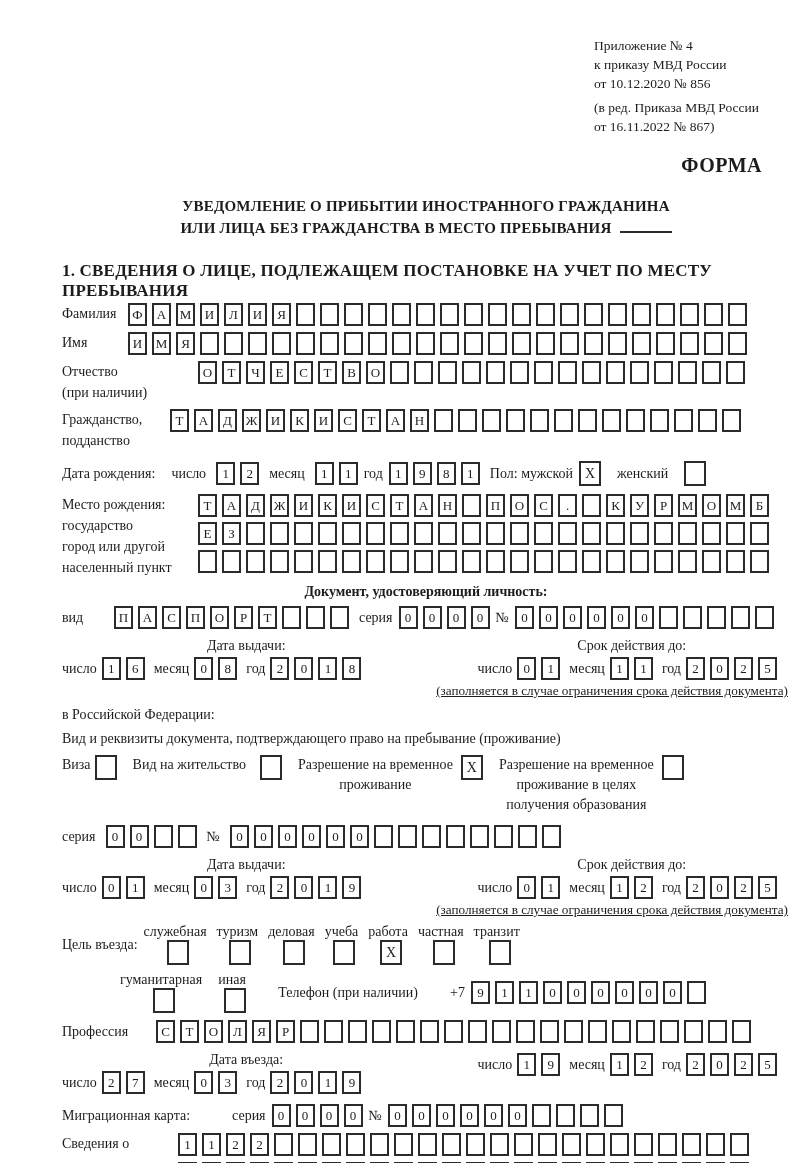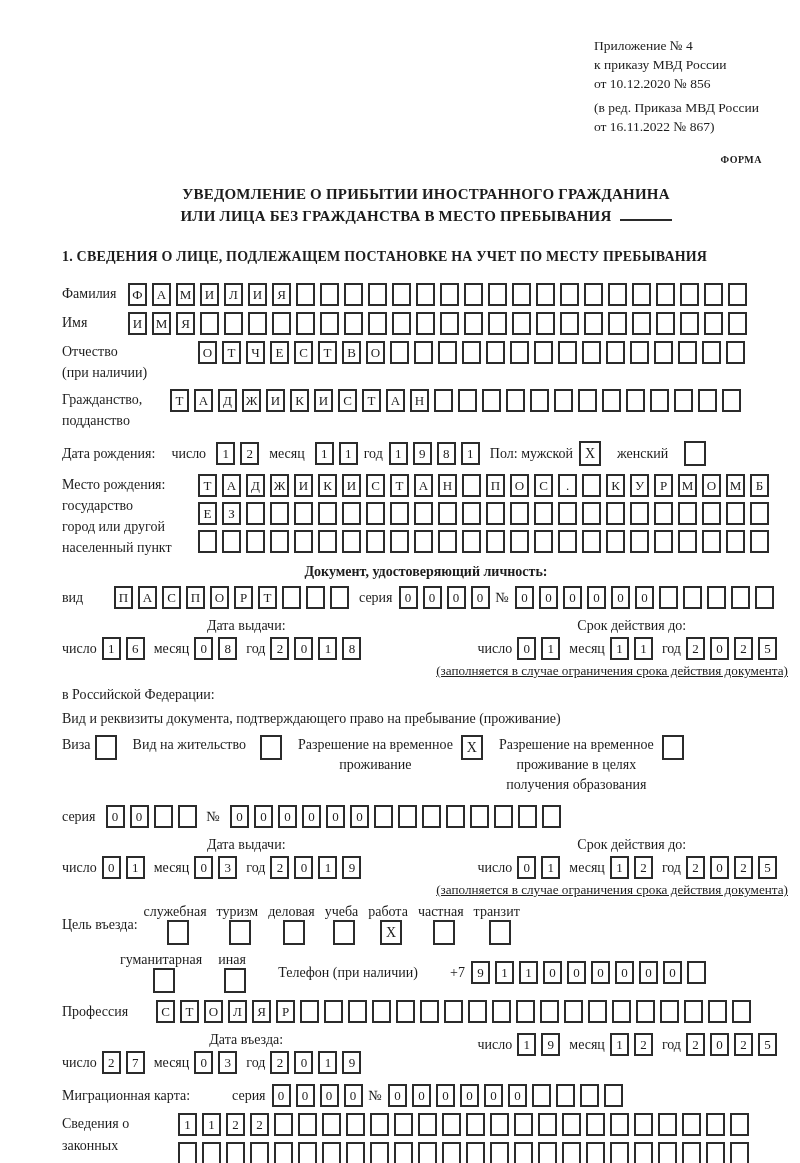--- a/index.html
+++ b/index.html
@@ -9,25 +9,25 @@
     background:#ffffff; color:#1c1c1c;
     font-family: "Liberation Serif", "DejaVu Serif", serif;
     font-size: 14px;
     padding: 36px 10px 10px 62px;
     overflow: hidden;
     position: relative;
   }
   
   .appendix { width: 196px; margin-left: auto; line-height: 19px; font-size: 13.5px; }
   .appendix .rev { margin-top: 5px; }
-  .forma { width: 196px; margin-left: auto; text-align: right; font-weight: bold; font-size: 10px; margin-top: 18px; padding-right: 28px; letter-spacing: .5px; }
+  .forma { width: 196px; margin-left: auto; text-align: right; font-weight: bold; font-size: 20px; margin-top: 18px; padding-right: 28px; letter-spacing: .5px; }
   
   .title { text-align: center; font-weight: bold; font-size: 15px; line-height: 22px; margin-top: 18px; letter-spacing: .2px; }
   .blank-line { display:inline-block; width: 52px; border-bottom: 2px solid #2a2a2a; height: 12px; margin-left: 8px; }
-  .section-head { font-weight: bold; font-size: 14px; margin-top: 22px; margin-bottom: 18px; letter-spacing: .2px; }
+  .section-head { font-weight: bold; font-size: 17px; margin-top: 22px; margin-bottom: 2px; letter-spacing: .2px; }
   
   .row { display: flex; align-items: flex-start; margin-bottom: 6px; }
   .lbl { line-height: 21px; flex-shrink: 0; }
   .cells { display: inline-flex; gap: 5px; flex-wrap: nowrap; }
   .cell {
     width: 19px; height: 23px; flex-shrink: 0;
     border: 2px solid #2b2b2b; background:#fff;
     display: inline-flex; align-items: center; justify-content: center;
     font-size: 13px; line-height: 1;
   }

